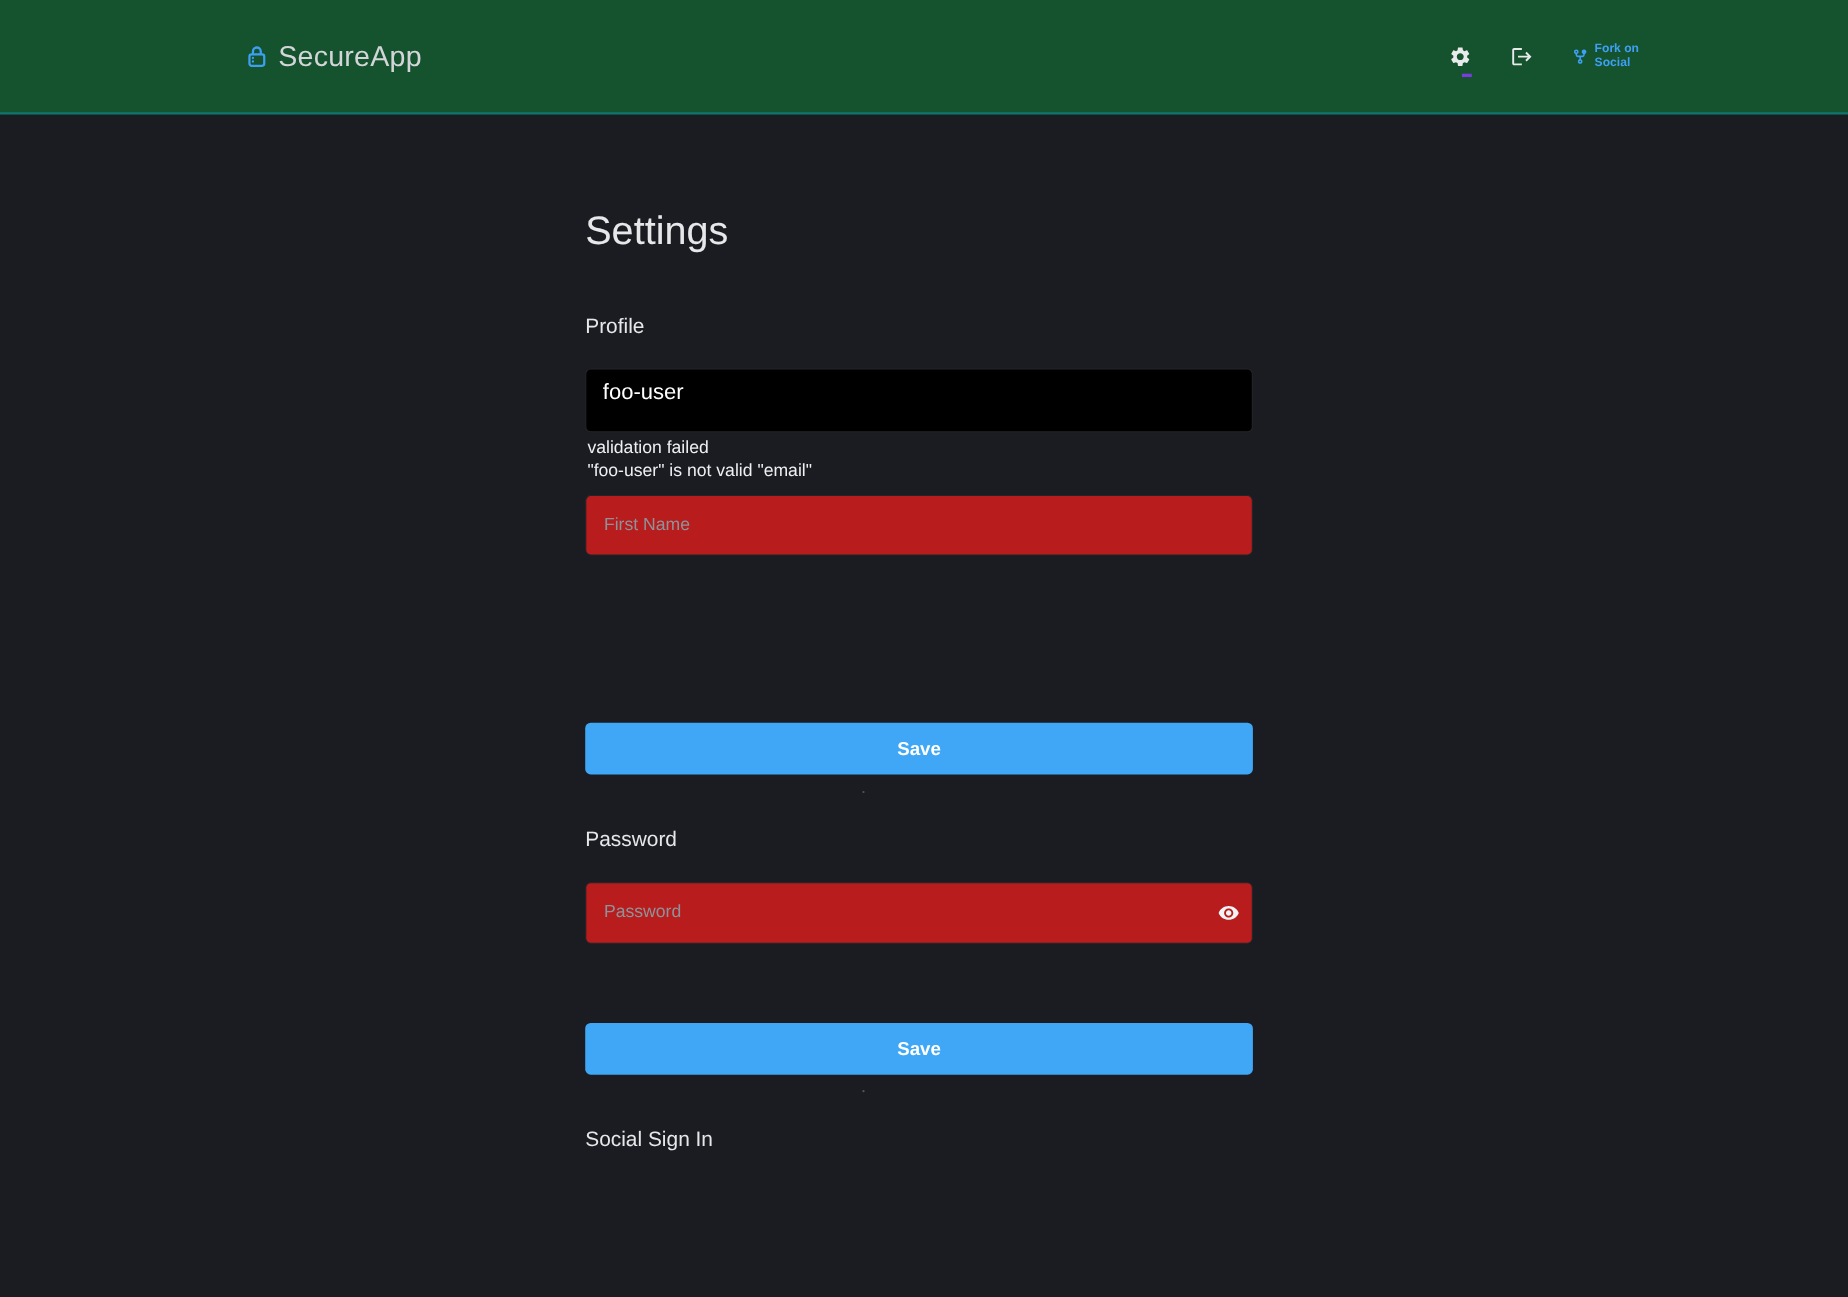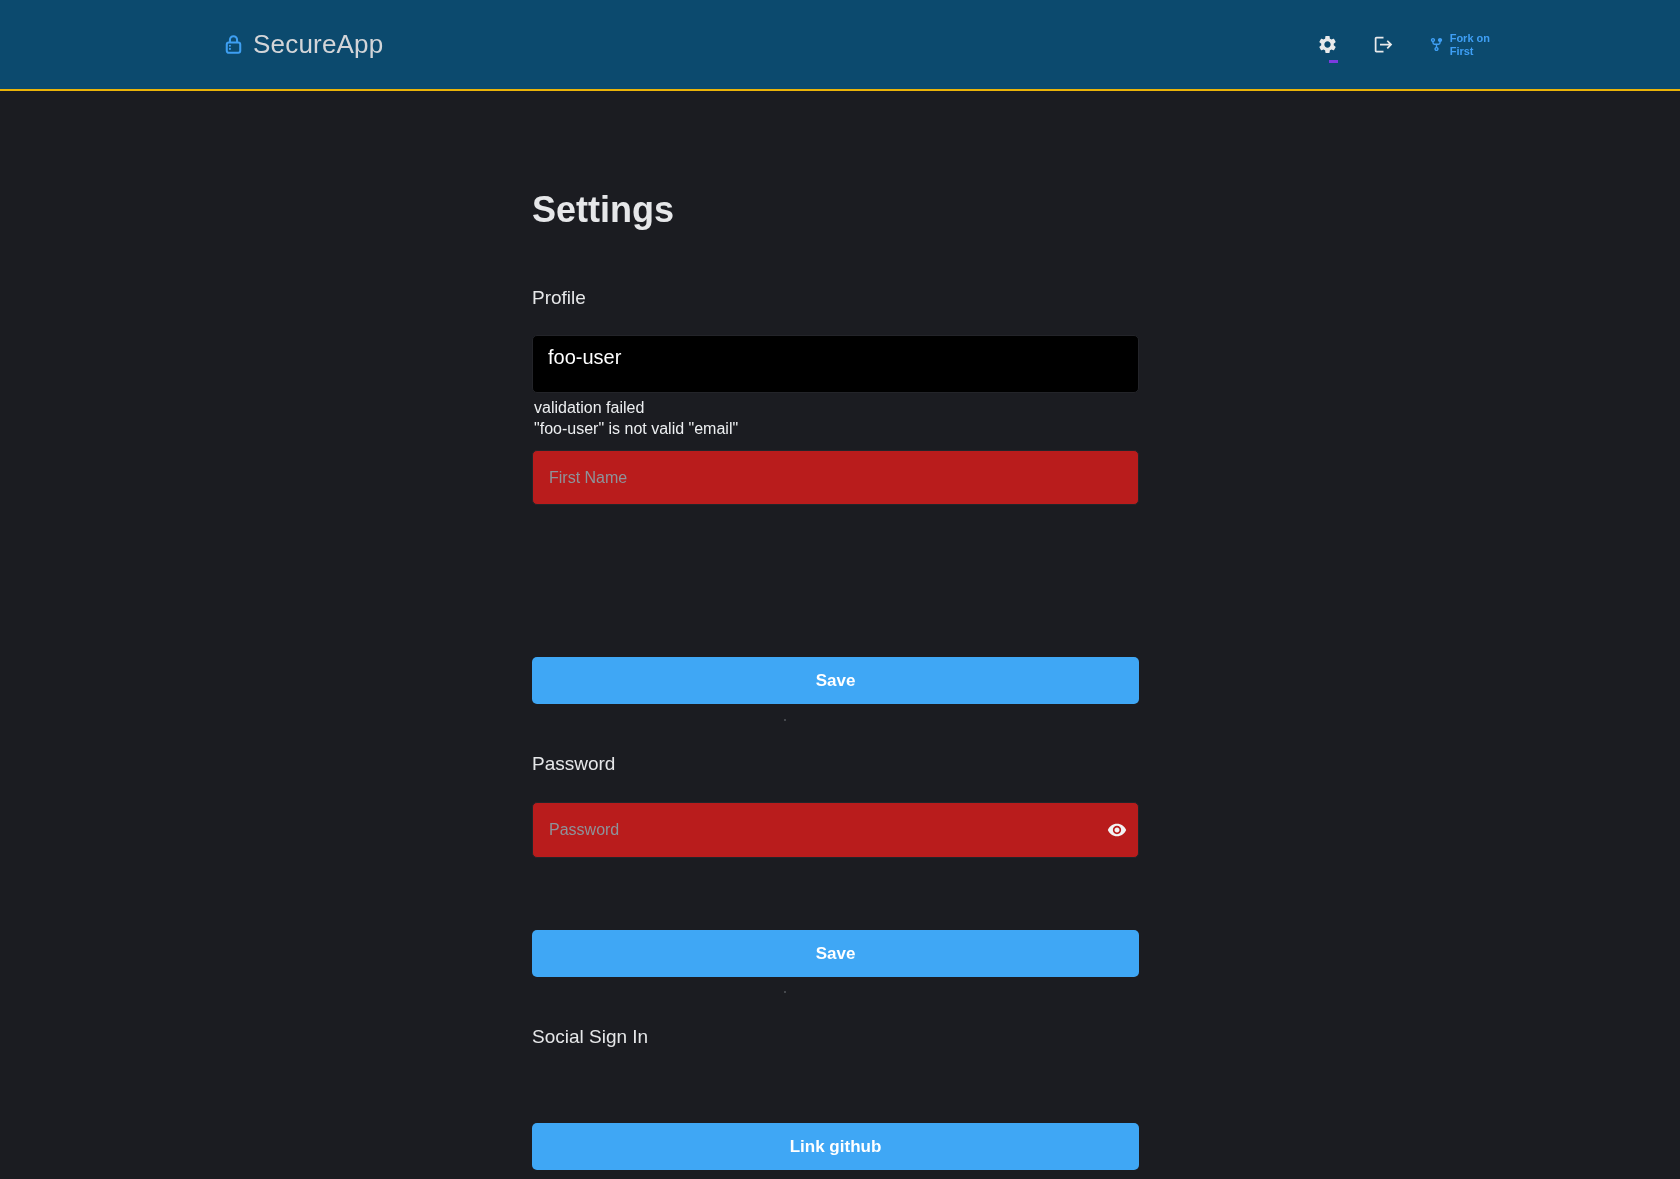--- a/index.html
+++ b/index.html
@@ -4,42 +4,42 @@
 <style>
   * { margin:0; padding:0; box-sizing:border-box; }
   html,body { background:#101014; }
   .screen {
     position:relative; width:1680px; height:1179px;
     background:#1b1c21; overflow:hidden;
     font-family:"Liberation Sans", sans-serif;
   }
   
   .header {
-    position:absolute; top:0; left:0; right:0; height:91px;
-    background:#0c4a6e; border-bottom:2px solid #eab308;
+    position:absolute; top:0; left:0; right:0; height:104px;
+    background:#14532d; border-bottom:2px solid #0f766e;
   }
   .brand {
     position:absolute; left:224px; top:0; height:100%;
     display:flex; align-items:center; gap:10px; cursor:pointer;
   }
   .brand-text { font-size:26px; color:#d3d5d8; letter-spacing:.2px; }
   .header-actions {
     position:absolute; right:190px; top:0; height:100%;
     display:flex; align-items:center; gap:35px;
   }
   .icon-btn { position:relative; background:none; border:none; cursor:pointer; display:flex; align-items:center; }
   .gear-marker {
     position:absolute; left:12px; bottom:-8px; width:9px; height:3px;
   }
   .fork-group { display:flex; align-items:center; gap:6px; cursor:pointer; }
   .fork-label { font-size:11px; line-height:13px; font-weight:700; }
   
   .page-title {
     position:absolute; left:532px; top:188px;
-    font-size:36px; line-height:1.2; font-weight:700; color:#e6e7e9;
+    font-size:36px; line-height:1.2; font-weight:400; color:#e6e7e9;
   }
   .h2 { position:absolute; left:532px; font-size:19px; font-weight:400; color:#e6e7e9; }
   .h2.profile  { top:287px; }
   .h2.password { top:753px; }
   .h2.social   { top:1026px; }
 
   .email-field {
     position:absolute; left:532px; top:335px; width:607px; height:58px;
     background:#000; border:1px solid #232429; border-radius:5px;
     padding:8px 15px 0;
@@ -121,21 +121,21 @@
       </button>
 
       <div class="fork-group">
         <span style="display:flex;">
           <svg width="15" height="15" viewBox="0 0 16 16" fill="#3f9ff5">
             <path d="M5 3.25a.75.75 0 1 1-1.5 0 .75.75 0 0 1 1.5 0Zm0 2.122a2.25 2.25 0 1 0-1.5 0v.878A2.25 2.25 0 0 0 5.75 8.5h1.5v2.128a2.251 2.251 0 1 0 1.5 0V8.5h1.5a2.25 2.25 0 0 0 2.25-2.25v-.878a2.25 2.25 0 1 0-1.5 0v.878a.75.75 0 0 1-.75.75h-4.5A.75.75 0 0 1 5 6.25v-.878Zm3.75 7.378a.75.75 0 1 1-1.5 0 .75.75 0 0 1 1.5 0Zm3-8.75a.75.75 0 1 0 0-1.5.75.75 0 0 0 0 1.5Z"></path>
           </svg>
         </span>
         <span class="fork-label" style="color:#3f9ff5;">
           <span>Fork on</span><br>
-          <span>First</span>
+          <span>Social</span>
         </span>
       </div>
     </div>
   </div>
 
   <div class="page-title">Settings</div>
 
   <div class="h2 profile">Profile</div>
 
   <div class="email-field">
@@ -163,15 +163,14 @@
         </svg>
       </span>
     </button>
   </div>
 
   <button class="btn save-2" style="background:#3fa7f5;">Save</button>
   <div class="tiny-dot d2"></div>
 
   <div class="h2 social">Social Sign In</div>
 
-  <button class="btn link-github" style="background:#3fa7f5;">Link github</button>
 
 </div>
 
 </body></html>

